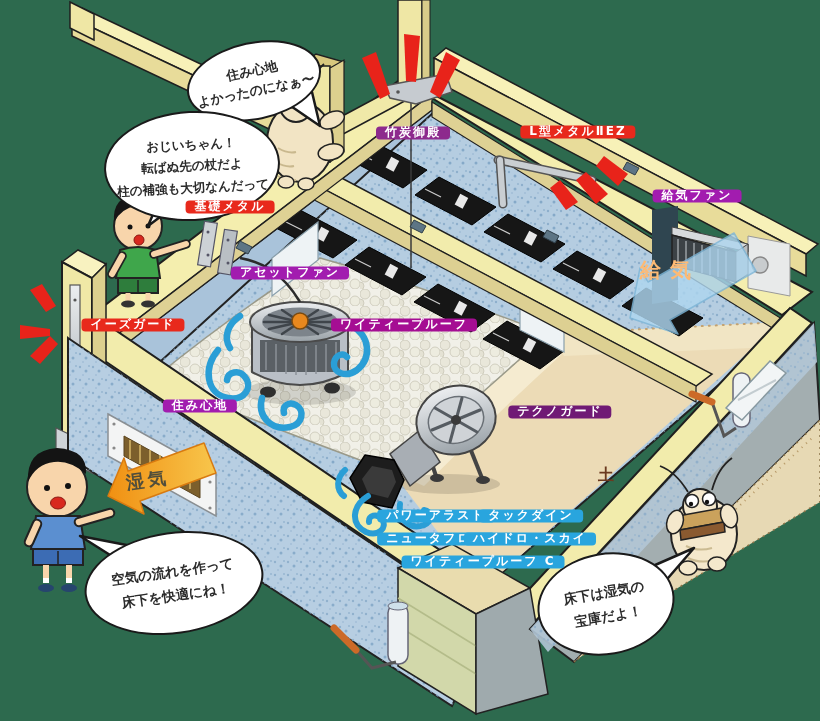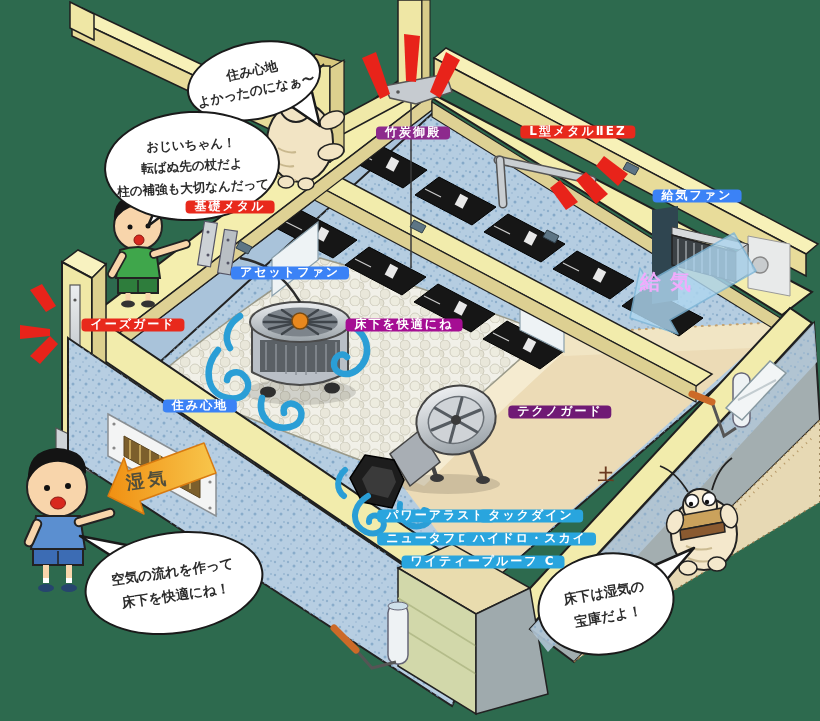--- a/index.html
+++ b/index.html
@@ -2,21 +2,21 @@
 <html><head>
 <meta charset="utf-8">
 <style>
   html,body{margin:0;padding:0;background:#2d6a4e;}
   .scene{position:relative;width:820px;height:721px;background:#2d6a4e;overflow:hidden;
          font-family:"DejaVu Sans","Liberation Sans",sans-serif;}
   .scene svg.base{position:absolute;left:0;top:0;}
   .chip{position:absolute;transform:translate(-50%,-50%);color:#fff;font-weight:bold;
         font-size:12px;letter-spacing:2px;padding:0 9px;border-radius:4px;white-space:nowrap;
         z-index:30;line-height:1.1;}
-  .c-red{background:#e8291c}.c-blue{background:#3b82f6}.c-ltblue{background:#29a5de}
+  .c-red{background:#e8291c}.c-blue{background:#a21caf}.c-ltblue{background:#29a5de}
   .c-purple{background:#8d2a8d}.c-magenta{background:#a50d93}.c-brown{background:#701a75}
   .bubble{position:absolute;background:#fff;border:2.5px solid #1a1a1a;border-radius:50%;
           display:flex;align-items:center;justify-content:center;text-align:center;
           color:#2b2b2b;font-weight:bold;z-index:25;}
   .bubble span{white-space:pre-line;display:block;}
   .note{position:absolute;transform:translate(-50%,-50%);font-weight:bold;z-index:28;white-space:nowrap;}
 </style>
 </head>
 <body>
 
@@ -438,21 +438,21 @@
     <polygon points="118,560 142,548 80,536"></polygon>
     <polygon points="630,576 656,592 694,548"></polygon>
   </g>
 </svg>
 
 <div class="chip c-purple" style="left:413px;top:133px">竹炭御殿</div>
 <div class="chip c-red" style="left:578px;top:132px">L型メタルⅡEZ</div>
 <div class="chip c-red" style="left:230px;top:207px">基礎メタル</div>
 <div class="chip c-blue" style="left:697px;top:196px">給気ファン</div>
 <div class="chip c-blue" style="left:290px;top:273px">アセットファン</div>
-<div class="chip c-magenta" style="left:404px;top:325px">床下を快適にね</div>
+<div class="chip c-magenta" style="left:404px;top:325px">ワイティープルーフ</div>
 <div class="chip c-red" style="left:133px;top:325px">イーズガード</div>
 <div class="chip c-blue" style="left:200px;top:406px">住み心地</div>
 <div class="chip c-brown" style="left:560px;top:412px">テクノガード</div>
 <div class="chip c-ltblue" style="left:436px;top:516px">パワーアラスト</div>
 <div class="chip c-ltblue" style="left:531px;top:516px">タックダイン</div>
 <div class="chip c-ltblue" style="left:436px;top:539px">ニュータフロン</div>
 <div class="chip c-ltblue" style="left:530px;top:539px">ハイドロ・スカイ</div>
 <div class="chip c-ltblue" style="left:483px;top:562px">ワイティープルーフ C</div>
 
 <div class="bubble" style="left:186px;top:42px;width:132px;height:74px;font-size:13px;line-height:1.55;transform:rotate(-12deg)">
@@ -466,17 +466,17 @@
 </div>
 <div class="bubble" style="left:84px;top:532px;width:176px;height:98px;font-size:13.5px;line-height:1.8;transform:rotate(-8deg)">
   <span>空気の流れを作って
 床下を快適にね！</span>
 </div>
 <div class="bubble" style="left:537px;top:553px;width:134px;height:98px;font-size:13.5px;line-height:1.8;transform:rotate(-10deg)">
   <span>床下は湿気の
 宝庫だよ！</span>
 </div>
 
-<div class="note" style="left:670px;top:282px;font-size:21px;letter-spacing:9px;color:#f0abfc">給気</div>
+<div class="note" style="left:670px;top:270px;font-size:21px;letter-spacing:9px;color:#fdba74">給気</div>
 <div class="note" style="left:148px;top:480px;font-size:18px;letter-spacing:4px;color:#514e3b;transform:translate(-50%,-50%) rotate(-8deg)">湿気</div>
 <div class="note" style="left:606px;top:475px;font-size:16px;color:#6b3a20">土</div>
 
 </div>
 
 </body></html>

